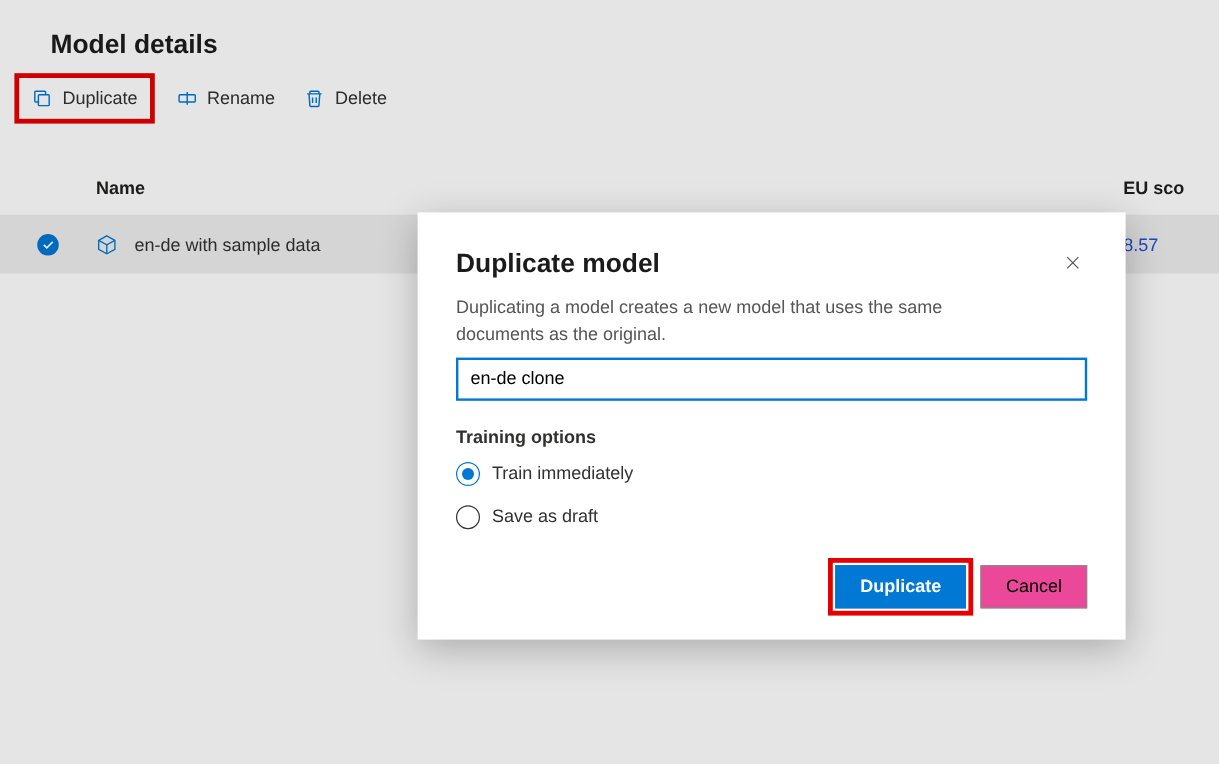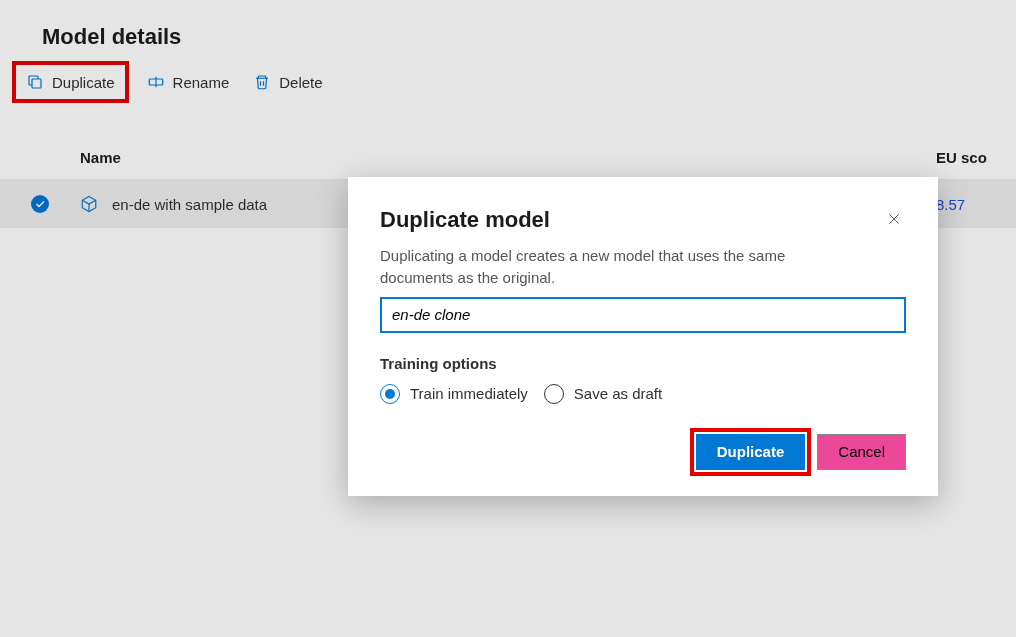--- a/index.html
+++ b/index.html
@@ -24,22 +24,22 @@
   .check-icon { width:18px; height:18px; border-radius:50%; background:#0078d4; display:inline-flex; align-items:center; justify-content:center; }
   .check-icon svg { stroke:#fff; }
   
   .dialog { position: absolute; left: 348px; top: 140px; width: 590px; background:#fff; box-shadow: 0 8px 30px rgba(0,0,0,0.25); z-index: 20; padding: 30px 32px 26px 32px; margin-top: 37px; }
   .dlg-head { display:flex; justify-content:space-between; align-items:flex-start; }
   .dlg-title { font-size: 22px; font-weight: 600; color:#1b1b1b; }
   .dlg-close { cursor:pointer; color:#555; padding:4px; }
   .dlg-desc { color:#555; font-size: 15px; line-height: 1.45; margin-top: 10px; max-width: 460px; }
   .dlg-label { margin-top: 22px; font-size: 15px; color:#323130; }
   .dlg-label.bold { font-weight: 600; }
-  .dlg-input { margin-top: 8px; width: 100%; height: 36px; border: 2px solid #0078d4; padding: 0 10px; font-size: 15px; outline:none;font-style:italic; }
-  .radio-group { margin-top: 12px; display:flex; flex-direction:row; gap:16px; }
+  .dlg-input { margin-top: 8px; width: 100%; height: 36px; border: 2px solid #0078d4; padding: 0 10px; font-size: 15px; outline:none; }
+  .radio-group { margin-top: 12px; display:flex; flex-direction:column; gap:16px; }
   .radio-item { display:flex; align-items:center; gap:10px; font-size:15px; color:#323130; cursor:pointer; }
   .radio-outer { width:20px; height:20px; border-radius:50%; border:1px solid #323130; display:inline-flex; align-items:center; justify-content:center; }
   .radio-outer.sel { border-color:#0078d4; }
   .radio-inner { width:10px; height:10px; border-radius:50%; background:#0078d4; }
   .dlg-actions { display:flex; justify-content:flex-end; gap:12px; margin-top:30px; }
   .btn { height:36px; padding:0 20px; font-size:15px; cursor:pointer; border:1px solid #8a8886; background:#ec4899; }
   .btn.primary { background:#0078d4; color:#fff; border-color:#0078d4; font-weight:600; }
 </style>
 </head>
 <body>

